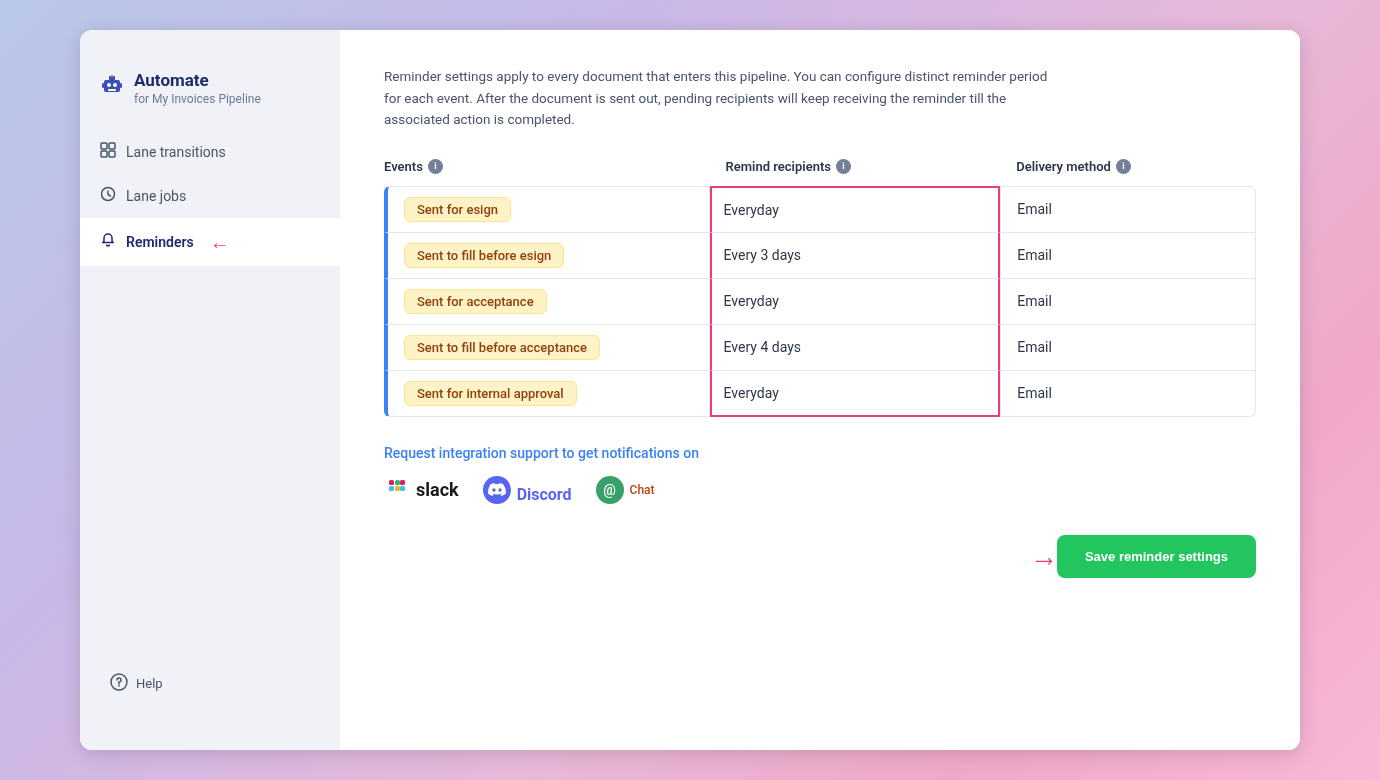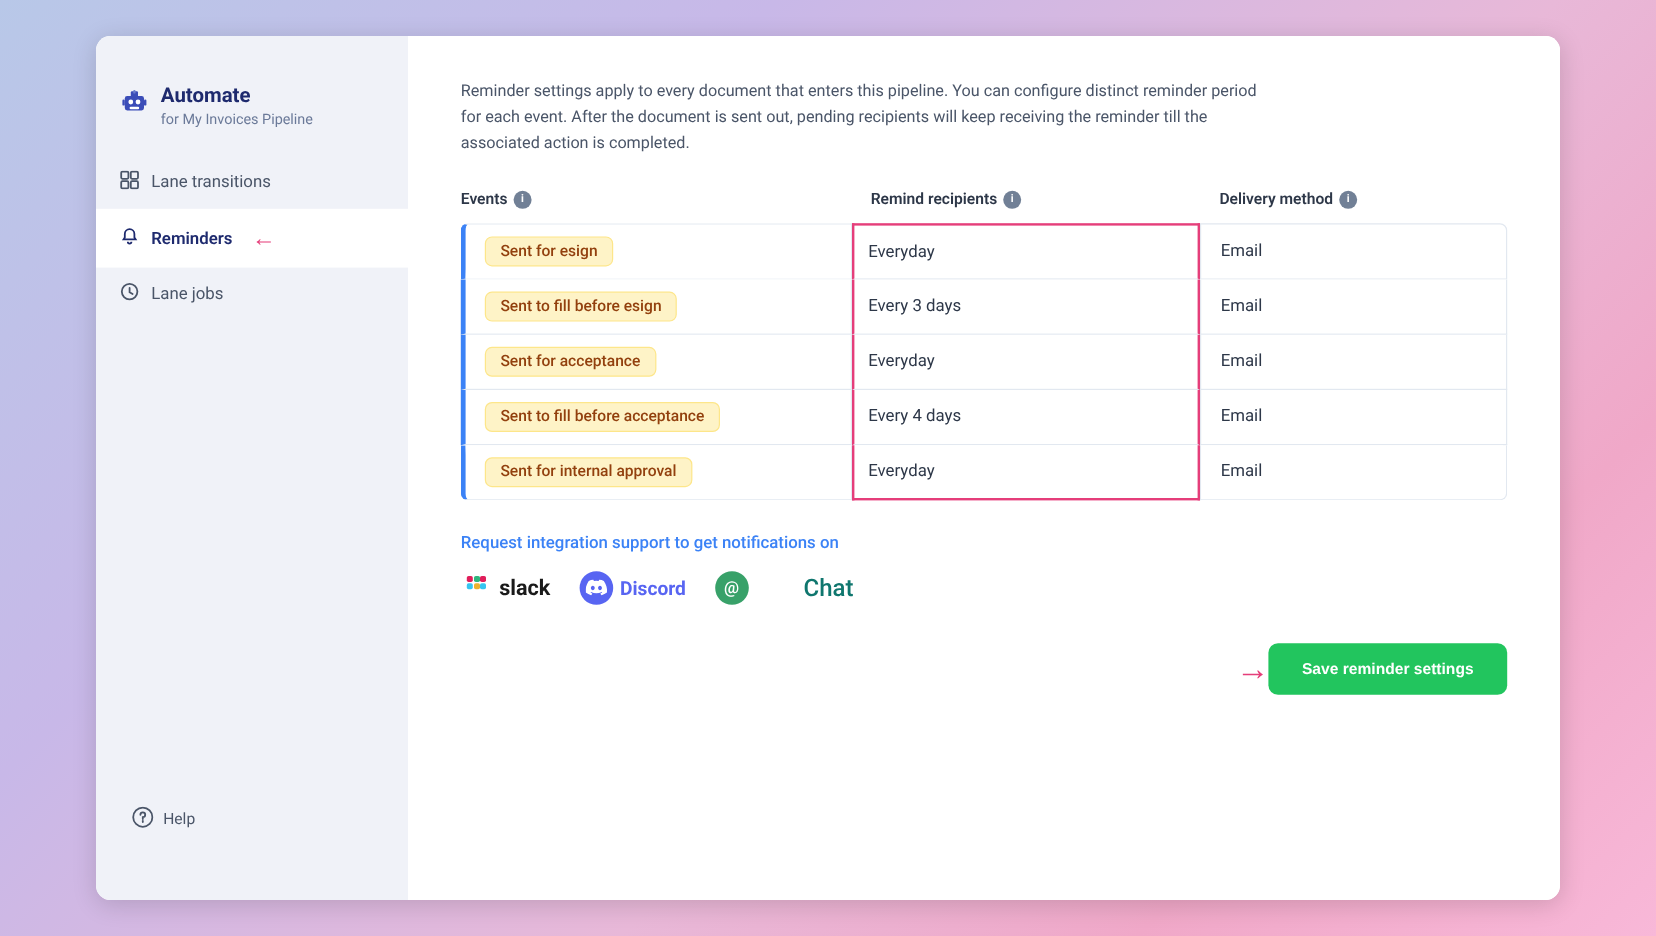--- a/index.html
+++ b/index.html
@@ -198,21 +198,21 @@
     .slack-logo {
       display: flex;
       align-items: center;
       gap: 6px;
       font-size: 18px;
       font-weight: 700;
       color: #1a1a1a;
     }
     .discord-logo {
       display: flex;
-      align-items: center;
+      align-items: flex-end;
       gap: 6px;
       font-size: 17px;
       font-weight: 700;
       color: #5865f2;
     }
     .discord-icon {
       width: 28px;
       height: 28px;
       background: #5865f2;
       border-radius: 50%;
@@ -299,38 +299,38 @@
         <span class="nav-icon">
           <svg width="16" height="16" viewBox="0 0 16 16" fill="none">
             <rect x="1" y="1" width="6" height="6" rx="1" stroke="#4a5568" stroke-width="1.5"></rect>
             <rect x="9" y="1" width="6" height="6" rx="1" stroke="#4a5568" stroke-width="1.5"></rect>
             <rect x="1" y="9" width="6" height="6" rx="1" stroke="#4a5568" stroke-width="1.5"></rect>
             <rect x="9" y="9" width="6" height="6" rx="1" stroke="#4a5568" stroke-width="1.5"></rect>
           </svg>
         </span>
         <span>Lane transitions</span>
       </div>
+      <div class="sidebar-nav-item">
+        <span class="nav-icon">
+          <svg width="16" height="16" viewBox="0 0 16 16" fill="none">
+            <circle cx="8" cy="8" r="6.5" stroke="#4a5568" stroke-width="1.5"></circle>
+            <path d="M8 5v3.5l2.5 1.5" stroke="#4a5568" stroke-width="1.5" stroke-linecap="round"></path>
+          </svg>
+        </span>
+        <span>Lane jobs</span>
+      </div>
       <div class="sidebar-nav-item active">
         <span class="nav-icon">
           <svg width="16" height="16" viewBox="0 0 16 16" fill="none">
             <path d="M8 2a4 4 0 0 0-4 4v3l-1 1.5h10L12 9V6a4 4 0 0 0-4-4z" stroke="#1e2a6e" stroke-width="1.5" fill="none"></path>
             <path d="M6.5 12.5a1.5 1.5 0 0 0 3 0" stroke="#1e2a6e" stroke-width="1.5"></path>
           </svg>
         </span>
         <span>Reminders</span>
         <span class="sidebar-arrow">←</span>
-      </div>
-      <div class="sidebar-nav-item">
-        <span class="nav-icon">
-          <svg width="16" height="16" viewBox="0 0 16 16" fill="none">
-            <circle cx="8" cy="8" r="6.5" stroke="#4a5568" stroke-width="1.5"></circle>
-            <path d="M8 5v3.5l2.5 1.5" stroke="#4a5568" stroke-width="1.5" stroke-linecap="round"></path>
-          </svg>
-        </span>
-        <span>Lane jobs</span>
       </div>
     </nav>
 
     <div class="sidebar-footer">
       <span>
         <svg width="18" height="18" viewBox="0 0 18 18" fill="none">
           <circle cx="9" cy="9" r="8" stroke="#4a5568" stroke-width="1.5"></circle>
           <path d="M9 13v-1" stroke="#4a5568" stroke-width="1.5" stroke-linecap="round"></path>
           <path d="M7 7a2 2 0 1 1 2 2v1.5" stroke="#4a5568" stroke-width="1.5" stroke-linecap="round"></path>
         </svg>
@@ -453,21 +453,21 @@
               <path d="M15.2 1.2A14.6 14.6 0 0 0 11.4 0c-.2.3-.4.8-.5 1.1a13.5 13.5 0 0 0-4 0C6.8.8 6.6.3 6.4 0A14.7 14.7 0 0 0 2.6 1.2C.4 4.5-.2 7.6.1 10.7a14.8 14.8 0 0 0 4.5 2.3c.4-.5.7-1 1-1.5a9.5 9.5 0 0 1-1.5-.8l.4-.3a10.5 10.5 0 0 0 9 0l.4.3c-.5.3-1 .6-1.6.8.3.5.6 1 1 1.5a14.7 14.7 0 0 0 4.5-2.3c.4-3.6-.6-6.6-2.6-9.5zM6 8.8c-.9 0-1.6-.8-1.6-1.8S5.1 5.2 6 5.2s1.7.8 1.6 1.8c0 1-.7 1.8-1.6 1.8zm6 0c-.9 0-1.6-.8-1.6-1.8s.7-1.8 1.6-1.8 1.6.8 1.6 1.8-.7 1.8-1.6 1.8z"></path>
             </svg>
           </div>
           <span style="font-weight:700; font-size:16px; color:#5865f2;">Discord</span>
         </div>
 
         <div class="chat-logo">
           <div class="chat-icon">
             <span style="font-size:14px; color:white;">@</span>
           </div>
-          <span style="font-size:20px; font-weight:500; color:#0f766e;margin-left:40px;">Chat</span>
+          <span style="font-size:12px; font-weight:500; color:#c2410c;">Chat</span>
         </div>
       </div>
     </div>
 
     <div class="main-footer">
       <span class="arrow-right">→</span>
       <button class="save-button">Save reminder settings</button>
     </div>
   </div>
 </div>

